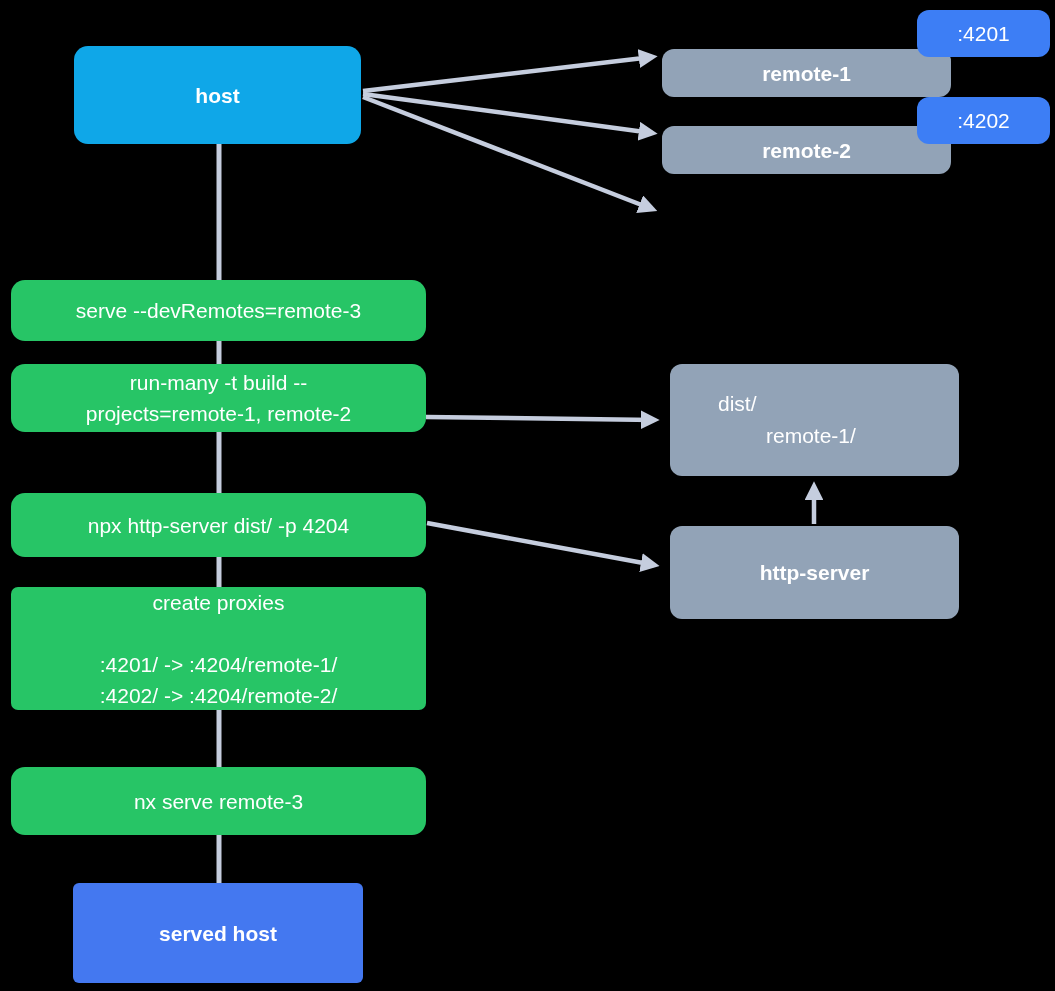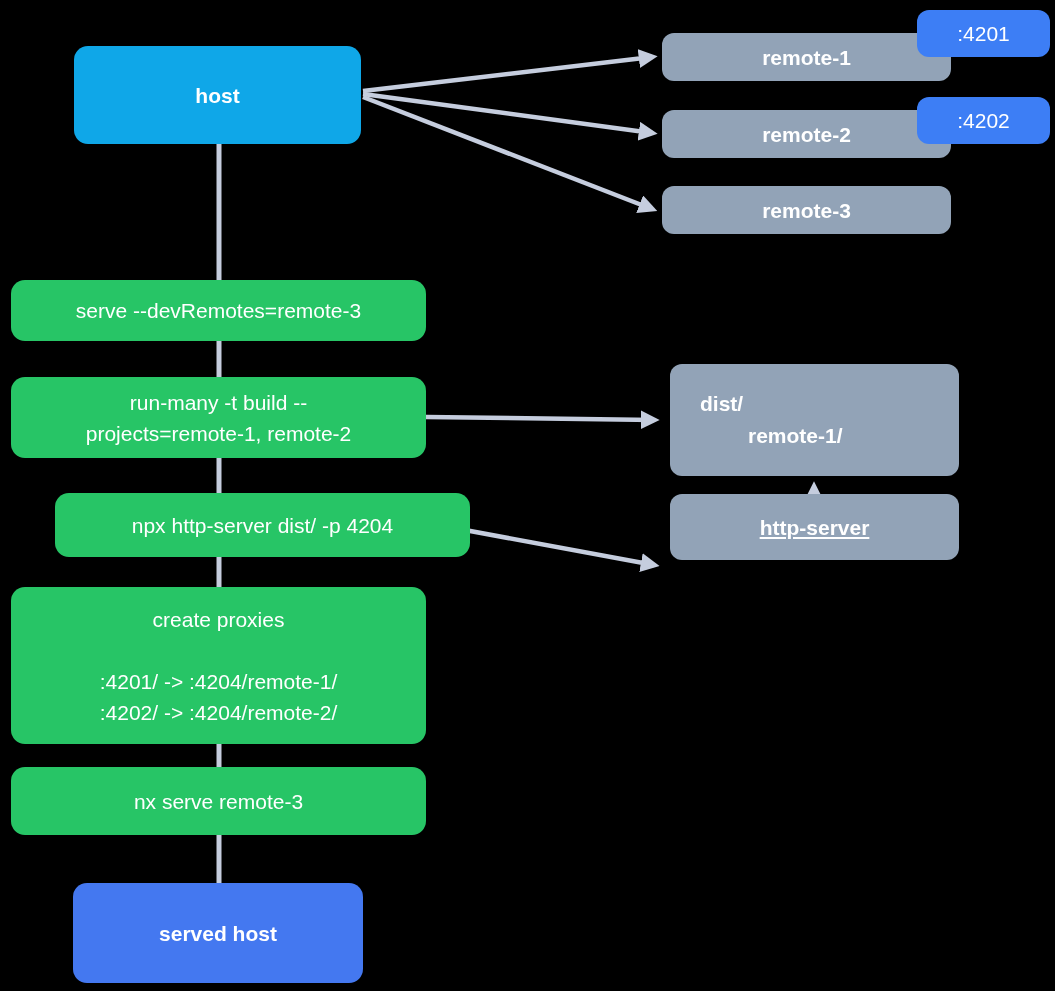--- a/index.html
+++ b/index.html
@@ -35,59 +35,58 @@
     box-sizing: border-box;
     z-index: 1;
   }
   .bold { font-weight: bold; }
   .host-node {
     left: 74px; top: 46px; width: 287px; height: 98px;
     background: var(--host); border-radius: 14px;
   }
   .remote-node {
     left: 662px; width: 289px; height: 48px;
-    background: var(--remote); border-radius: 12px;
+    background: var(--remote); border-radius: 12px; margin-top: 16px;
   }
   .remote-1 { top: 33px; }
   .remote-2 { top: 110px; }
   .remote-3 { top: 186px; }
   .port-badge {
     left: 917px; width: 133px; height: 47px;
     background: var(--badge); border-radius: 12px;
     z-index: 2;
   }
   .port-1 { top: 10px; }
   .port-2 { top: 97px; }
   .port-3 { top: 173px; }
   .command-node {
     left: 11px; width: 415px;
     background: var(--command); border-radius: 14px;
   }
   .cmd-serve { top: 280px; height: 61px; }
-  .cmd-run-many { top: 377px; height: 81px; text-align: right; }
-  .cmd-http-server { top: 493px; height: 64px; margin-left: 44px; }
-  .cmd-proxies { top: 587px; height: 157px; }
+  .cmd-run-many { top: 364px; height: 68px; text-align: right; }
+  .cmd-http-server { top: 493px; height: 64px; }
+  .cmd-proxies { top: 587px; height: 123px; border-radius: 7px; }
   .cmd-nx-serve { top: 767px; height: 68px; text-align: right; }
   .dist-node {
     left: 670px; top: 364px; width: 289px; height: 112px;
     background: var(--remote); border-radius: 12px;
     align-items: flex-start;
     text-align: left;
-    padding-left: 30px;
+    padding-left: 48px;
     line-height: 32px;
-    font-weight: bold;
   }
   .dist-node div:not(:first-child) { padding-left: 48px; }
   .http-server-node {
-    left: 670px; top: 494px; width: 289px; height: 66px;
-    background: var(--remote); border-radius: 12px; text-decoration: underline;
+    left: 670px; top: 526px; width: 289px; height: 93px;
+    background: var(--remote); border-radius: 12px;
   }
   .served-host-node {
     left: 73px; top: 883px; width: 290px; height: 100px;
-    background: var(--served_host); border-radius: 14px;
+    background: var(--served_host); border-radius: 6px;
   }
 </style>
 </head>
 <body>
 
 <div class="canvas">
 
   <svg class="edges" width="1055" height="991" viewBox="0 0 1055 991" xmlns="http://www.w3.org/2000/svg">
     <defs>
       <marker id="arrow" viewBox="0 0 10 10" refX="7" refY="5" markerWidth="4.2" markerHeight="4.2" orient="auto-start-reverse">
@@ -100,21 +99,20 @@
     <line x1="363" y1="97" x2="652" y2="209" stroke-width="4.5" marker-end="url(#arrow)"></line>
     <line x1="426" y1="417" x2="654" y2="420" stroke-width="4.5" marker-end="url(#arrow)"></line>
     <line x1="427" y1="523" x2="654" y2="565" stroke-width="4.5" marker-end="url(#arrow)"></line>
     <line x1="814" y1="524" x2="814" y2="487" stroke-width="4.5" marker-end="url(#arrow)"></line>
   </svg>
 
   <div class="node host-node bold">host</div>
 
   <div class="node remote-node remote-1 bold">remote-1</div>
   <div class="node remote-node remote-2 bold">remote-2</div>
-  <div class="node remote-node remote-3 bold">remote-3</div>
 
   <div class="node port-badge port-1">:4201</div>
   <div class="node port-badge port-2">:4202</div>
 
   <div class="node command-node cmd-serve">
       <div>serve --devRemotes=remote-3</div>
     </div>
   <div class="node command-node cmd-run-many">
       <div>run-many -t build --</div>
       <div>projects=remote-1, remote-2</div>

